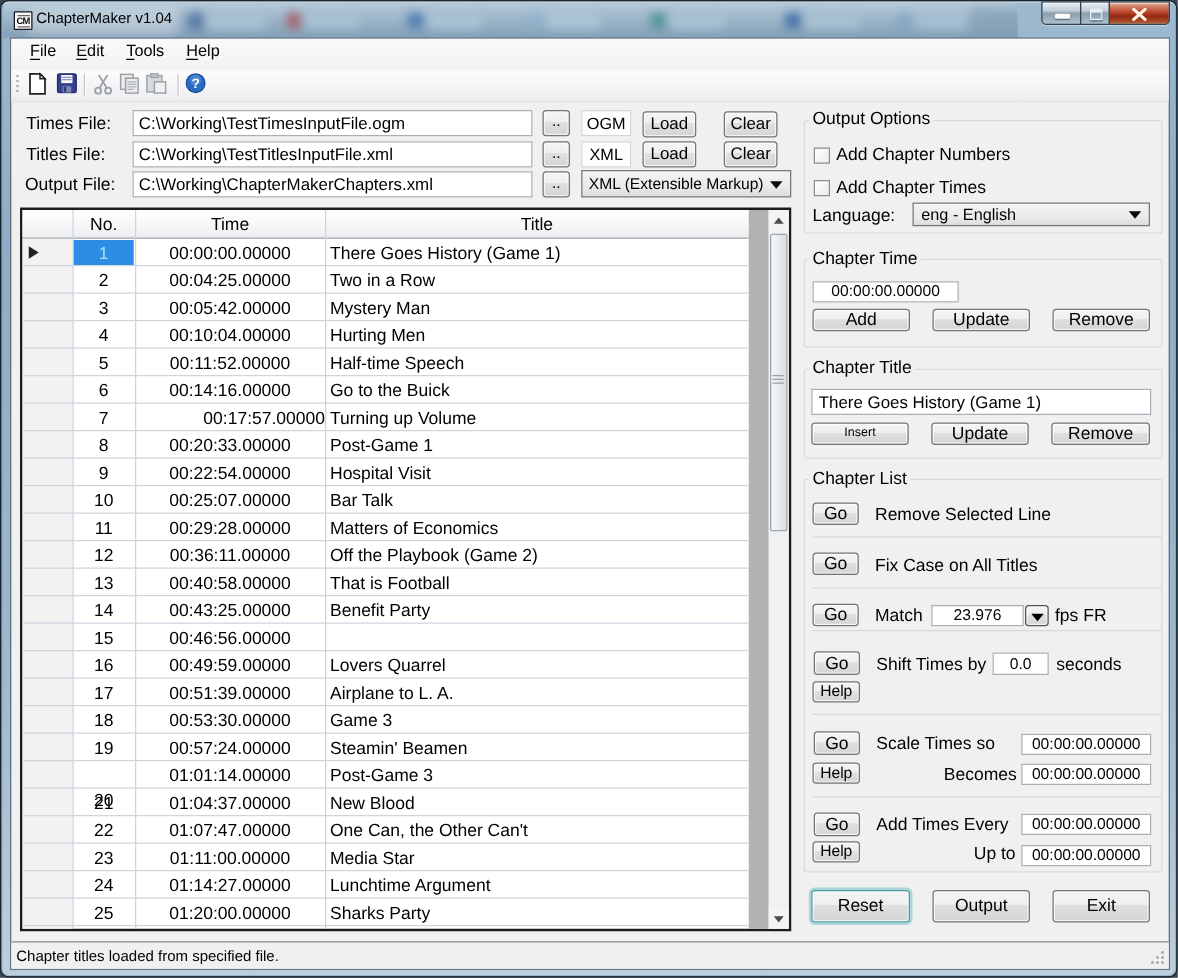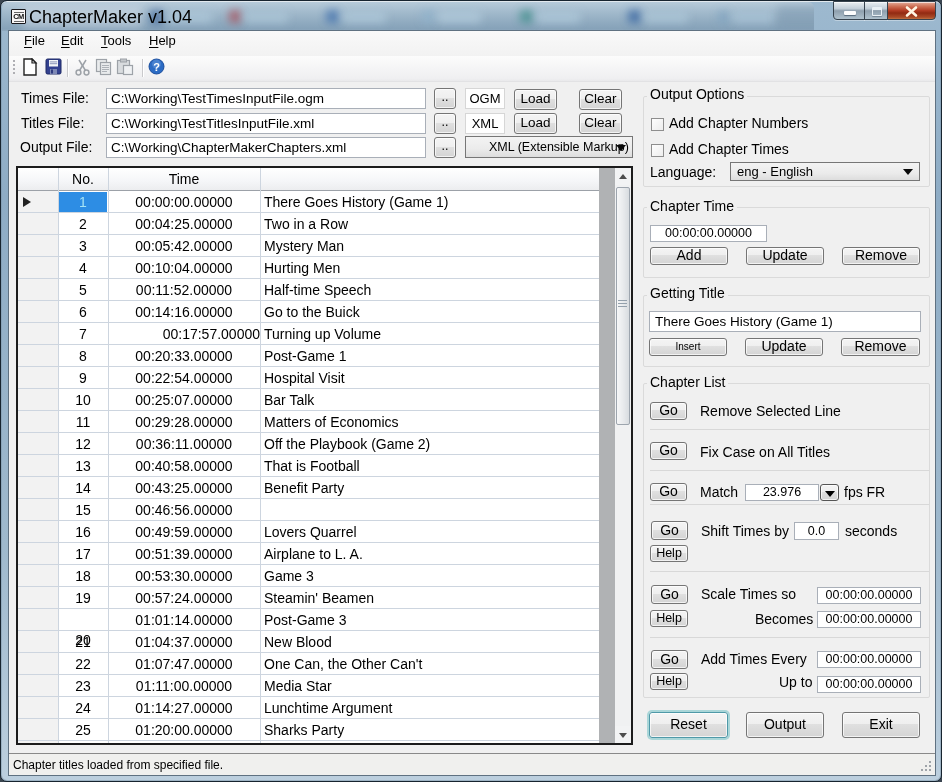--- a/index.html
+++ b/index.html
@@ -7,21 +7,21 @@
 .win { position:absolute; left:0; top:0; width:942px; height:782px;
   border-radius:7px; overflow:hidden; background:linear-gradient(180deg,#9DB9CF 0%,#8EACC5 25%,#9FB9CD 70%,#BCCFDE 100%);
   border:1px solid #17242F; box-shadow: inset 0 1px 0 rgba(255,255,255,.75), inset 0 0 0 1px rgba(120,145,165,.45);
 }
 .titlebar { position:absolute; left:1px; top:1px; width:812px; height:29px; overflow:hidden;
   background:linear-gradient(180deg,#B7CBDA 0%,#A2BACC 35%,#90ABC0 70%,#86A2B9 92%,#8FA9BE 100%); border-radius:6px 6px 0 0; }
 .blob { position:absolute; filter:blur(4px); border-radius:3px; opacity:.75; }
 .cmicon { position:absolute; left:9px; top:7px; width:15px; height:15px; background:#F8F6F7; border:1.6px solid #17171B; border-radius:1px; }
 .cmicon span { position:absolute; left:0; right:0; top:2.4px; text-align:center; font-size:7.5px; font-weight:bold; color:#111; letter-spacing:-0.5px; }
 .cmicon i { position:absolute; left:1.5px; right:1.5px; height:1px; background:#666; }
-.wtitle { position:absolute; left:27px; top:5px; font-size:18px; color:#000; }
+.wtitle { position:absolute; left:27px; top:5px; font-size:12px; color:#000; }
 .winbtns { position:absolute; left:832px; top:0px; width:103px; height:20px; }
 .wb { position:absolute; top:0; height:19px; border:1px solid #36424D; box-shadow: inset 0 1px 0 rgba(255,255,255,.65), 0 1px 0 rgba(255,255,255,.35); }
 .wb.min { left:0; width:32px; border-radius:0 0 0 4px; background:linear-gradient(180deg,#E9EEF2 0%,#C3CFD9 38%,#8E9FAD 52%,#B0C2CE 100%); }
 .wb.max { left:31px; width:24px; background:linear-gradient(180deg,#E9EEF2 0%,#C3CFD9 38%,#8E9FAD 52%,#B0C2CE 100%); }
 .wb.close { left:54px; width:49px; border-radius:0 0 4px 0; background:linear-gradient(180deg,#E4AE9C 0%,#CE7257 25%,#B23D24 50%,#922A12 65%,#AA4C28 90%,#C07242 100%); }
 .glyph-min { position:absolute; left:10px; top:9px; width:12px; height:4px; background:#FDFDFD; border-radius:1px; box-shadow:0 1px 1px rgba(40,60,80,.6); }
 .glyph-max { position:absolute; left:7px; top:5px; width:10px; height:9px; border:1.6px solid #E9F0F5; border-top-width:3px; border-radius:1px; box-shadow:0 1px 1px rgba(40,60,80,.4); }
 .client { position:absolute; left:8px; top:30px; width:926px; height:744px; background:#F0F0F0; outline:1px solid #5F7181; }
 .menubar { position:absolute; left:8px; top:30px; width:926px; height:25px; background:linear-gradient(180deg,#F9F9F9,#F2F2F2); }
 .mi { position:absolute; top:32px; font-size:13px; color:#000; }
@@ -160,28 +160,29 @@
   <div class="tbox" style="left:105px;top:136px;width:320px;height:21px;line-height:19px;padding-left:4px;">C:\Working\ChapterMakerChapters.xml</div>
   <div class="btn small" style="left:433px;top:87px;width:22px;height:21px;line-height:17px;">..</div>
   <div class="btn small" style="left:433px;top:112px;width:22px;height:21px;line-height:17px;">..</div>
   <div class="btn small" style="left:433px;top:136px;width:22px;height:21px;line-height:17px;">..</div>
   <div class="flat" style="left:464px;top:87px;width:40px;height:21px;font-size:13px;line-height:19px;">OGM</div>
   <div class="flat" style="left:464px;top:112px;width:40px;height:21px;font-size:13px;line-height:19px;">XML</div>
   <div class="btn" style="left:513px;top:88px;width:43px;height:21px;font-size:13.5px;line-height:18px;">Load</div>
   <div class="btn" style="left:513px;top:112px;width:43px;height:21px;font-size:13.5px;line-height:18px;">Load</div>
   <div class="btn" style="left:578px;top:88px;width:43px;height:21px;font-size:13.5px;line-height:18px;">Clear</div>
   <div class="btn" style="left:578px;top:112px;width:43px;height:21px;font-size:13.5px;line-height:18px;">Clear</div>
-  <div class="combo" style="left:464px;top:135px;width:168px;height:22px;font-size:12.5px;line-height:20px;padding-left:23px;">XML (Extensible Markup)<span class="ar"></span></div>
+  <div class="combo" style="left:464px;top:135px;width:168px;height:22px;font-size:12.5px;line-height:20px;padding-left:5px;">XML (Extensible Markup)<span class="ar"></span></div>
 
   <div class="gridbox"></div>
   <div class="ghead"></div>
   <div class="gfill"></div>
   <div class="rowhdr"></div>
   <div class="hcell" style="left:57px;width:50px;">No.</div>
   <div class="hcell" style="left:107px;width:152px;">Time</div>
+  <div class="hcell" style="left:259px;width:339px;">Title</div>
   <div class="vline" style="left:57px;top:167px;height:575px;"></div>
     <div class="vline" style="left:107px;top:167px;height:575px;"></div>
     <div class="vline" style="left:259px;top:167px;height:575px;"></div>
   <div class="cell selno" style="left:58px;top:191px;width:48px;height:20px;">1</div>
     <div class="cell ctime" style="left:107px;top:190px;width:152px;height:22px;">00:00:00.00000</div>
     <div class="cell ctitle" style="left:263px;top:190px;width:330px;height:22px;">There Goes History (Game 1)</div>
 <div class="hline" style="left:17px;top:211px;width:581px;"></div>
 <div class="cell cno" style="left:57px;top:212px;width:50px;height:22px;">2</div>
     <div class="cell ctime" style="left:107px;top:212px;width:152px;height:22px;">00:04:25.00000</div>
     <div class="cell ctitle" style="left:263px;top:212px;width:330px;height:22px;">Two in a Row</div>
@@ -299,21 +300,21 @@
   <div class="lbl" style="left:668px;top:140px;">Add Chapter Times</div>
   <div class="lbl" style="left:649px;top:163px;">Language:</div>
   <div class="combo" style="left:729px;top:161px;width:190px;height:19px;font-size:13px;line-height:17px;padding-left:6px;">eng - English<span class="ar"></span></div>
   <div class="group" style="left:642px;top:206px;width:287px;height:71px;"></div>
   <div class="gcap" style="left:646px;top:197px;">Chapter Time</div>
   <div class="tbox" style="left:649px;top:224px;width:117px;height:17px;font-size:12.5px;line-height:15px;text-align:center;">00:00:00.00000</div>
   <div class="btn" style="left:649px;top:246px;width:78px;height:18px;font-size:14px;line-height:15px;">Add</div>
   <div class="btn" style="left:745px;top:246px;width:78px;height:18px;font-size:14px;line-height:15px;">Update</div>
   <div class="btn" style="left:841px;top:246px;width:78px;height:18px;font-size:14px;line-height:15px;">Remove</div>
   <div class="group" style="left:642px;top:294px;width:287px;height:72px;"></div>
-  <div class="gcap" style="left:646px;top:284px;">Getting Title</div>
+  <div class="gcap" style="left:646px;top:284px;">Chapter Title</div>
   <div class="tbox" style="left:648px;top:310px;width:272px;height:21px;font-size:13.5px;line-height:19px;padding-left:5px;">There Goes History (Game 1)</div>
   <div class="btn" style="left:648px;top:337px;width:78px;height:18px;font-size:10px;line-height:15px;">Insert</div>
   <div class="btn" style="left:744px;top:337px;width:78px;height:18px;font-size:14px;line-height:15px;">Update</div>
   <div class="btn" style="left:840px;top:337px;width:79px;height:18px;font-size:14px;line-height:15px;">Remove</div>
   <div class="group" style="left:642px;top:382px;width:287px;height:315px;"></div>
   <div class="gcap" style="left:646px;top:373px;">Chapter List</div>
   <div class="btn" style="left:649px;top:401px;width:37px;height:18px;font-size:14px;line-height:15px;">Go</div>
   <div class="lbl" style="left:699px;top:402px;">Remove Selected Line</div>
   <div class="sep" style="left:649px;top:428px;width:279px;"></div>
   <div class="btn" style="left:649px;top:441px;width:37px;height:18px;font-size:14px;line-height:15px;">Go</div>

